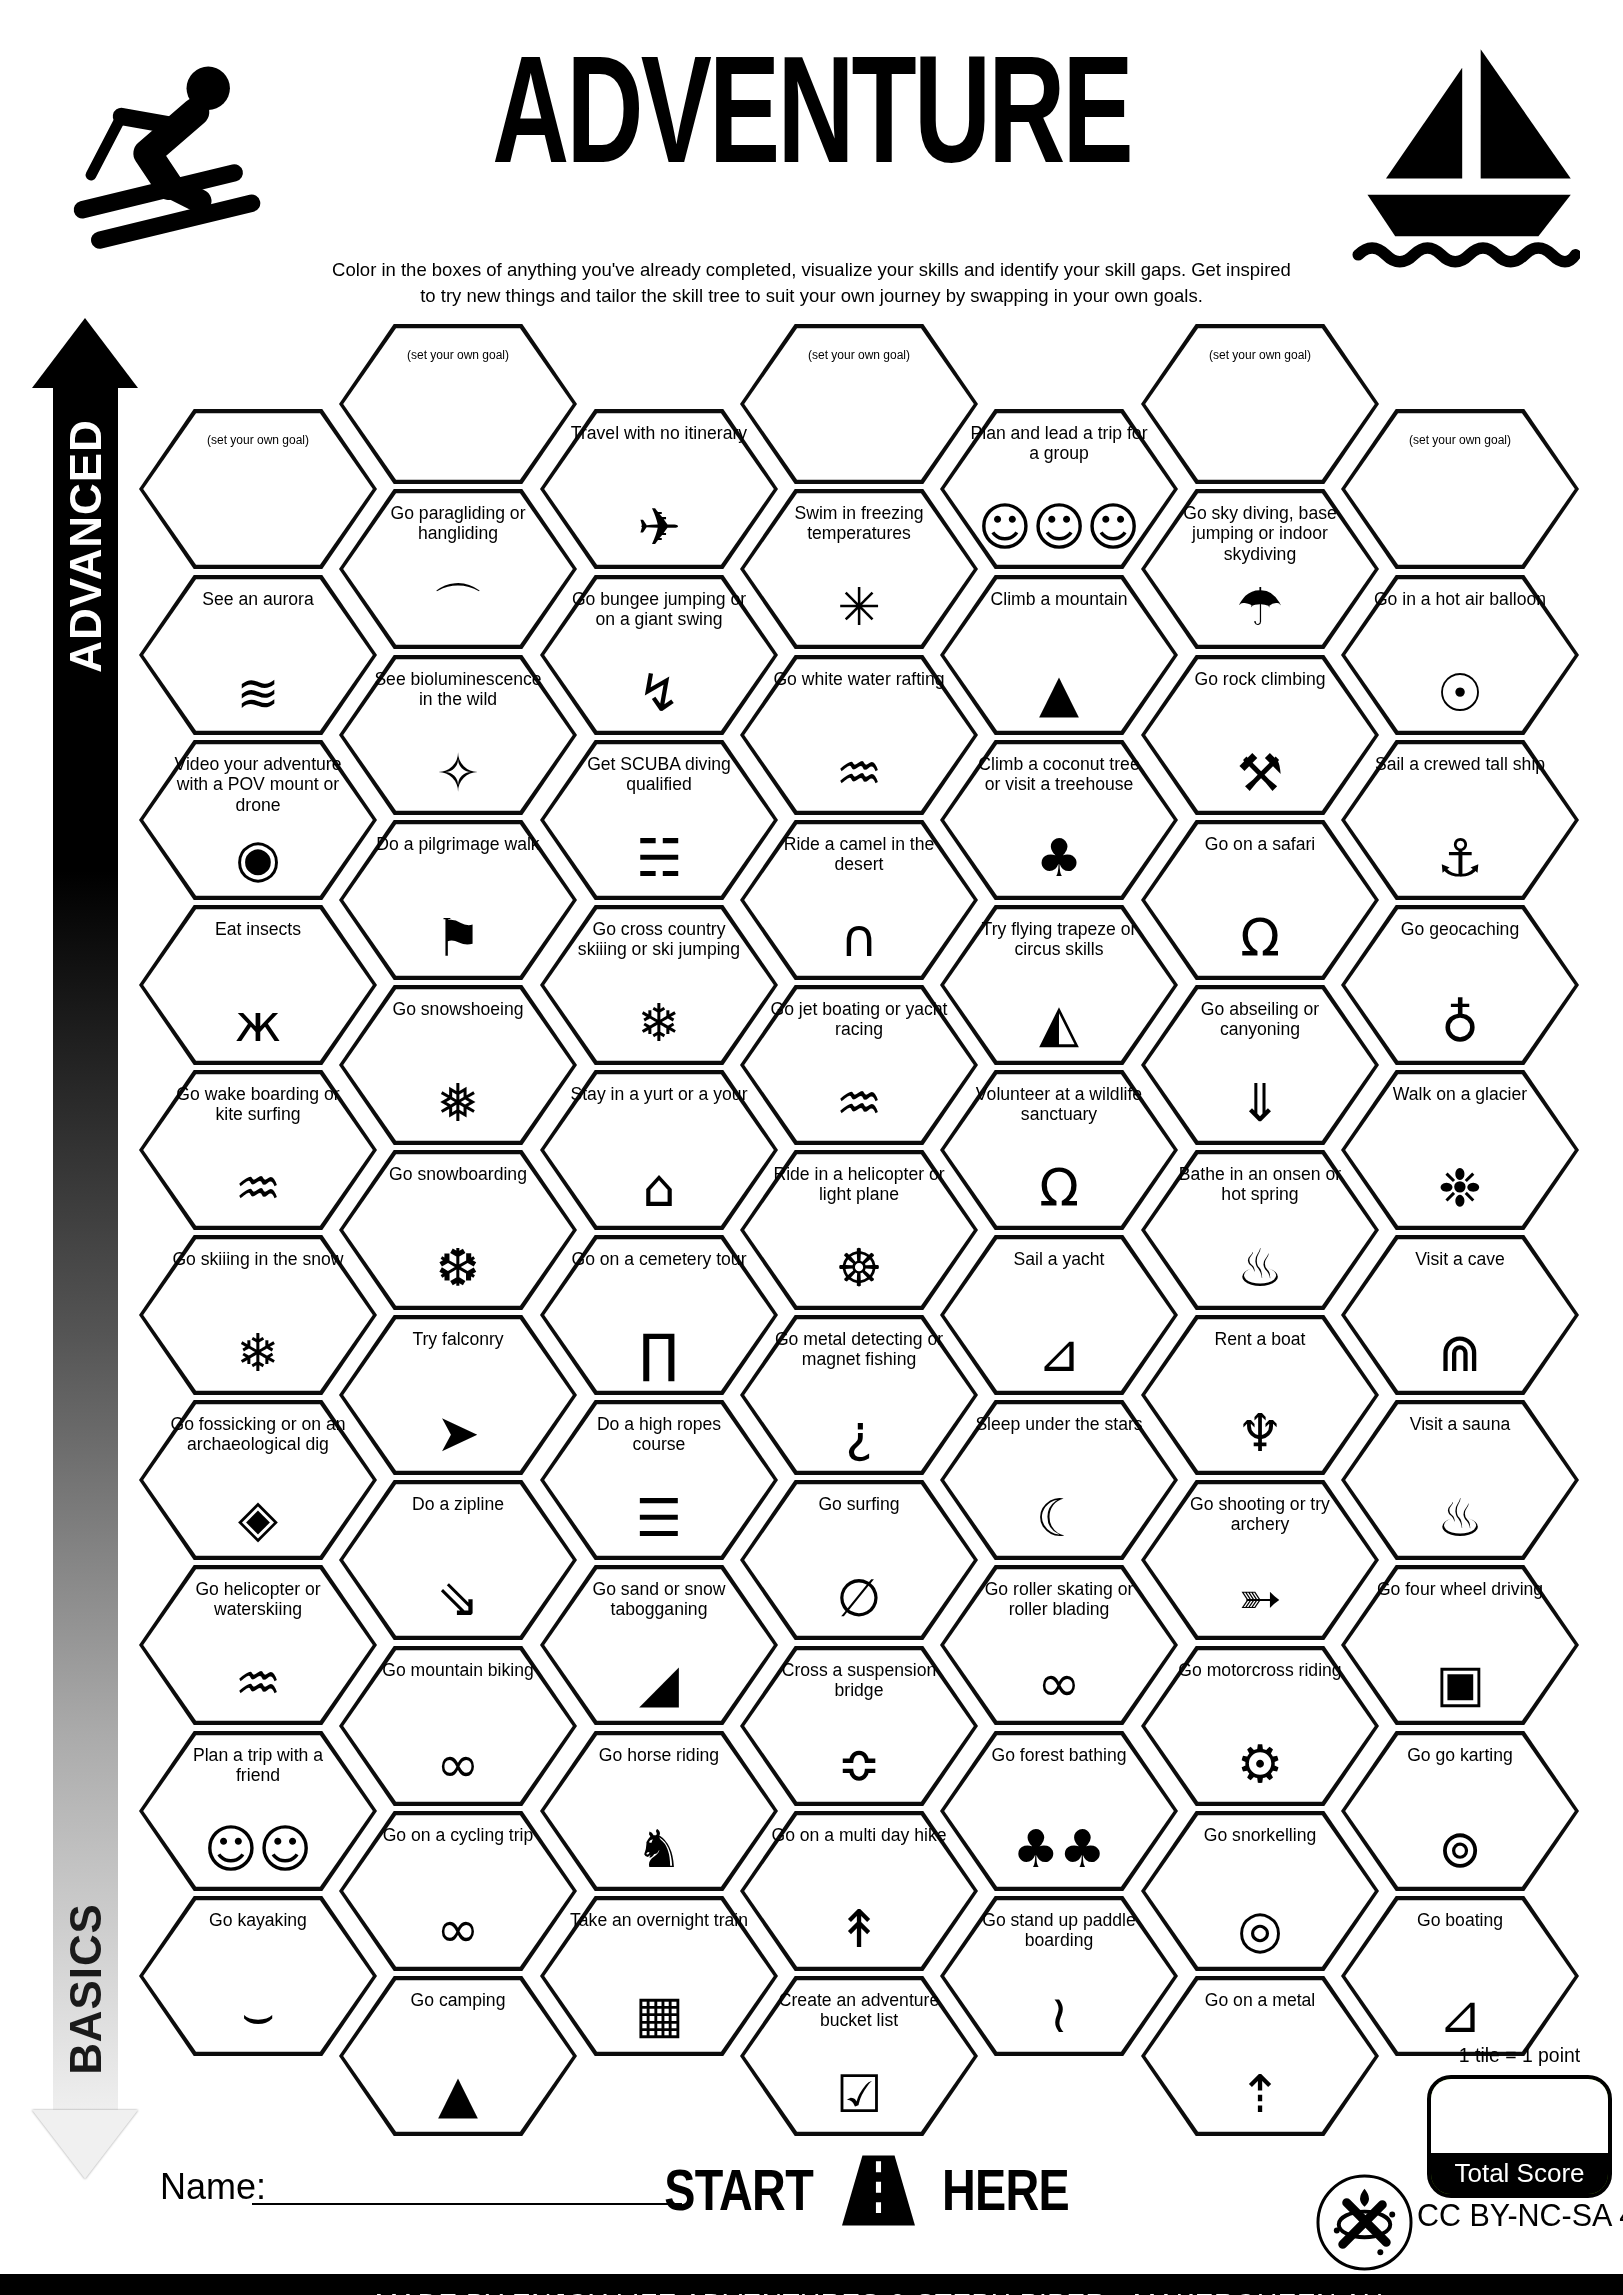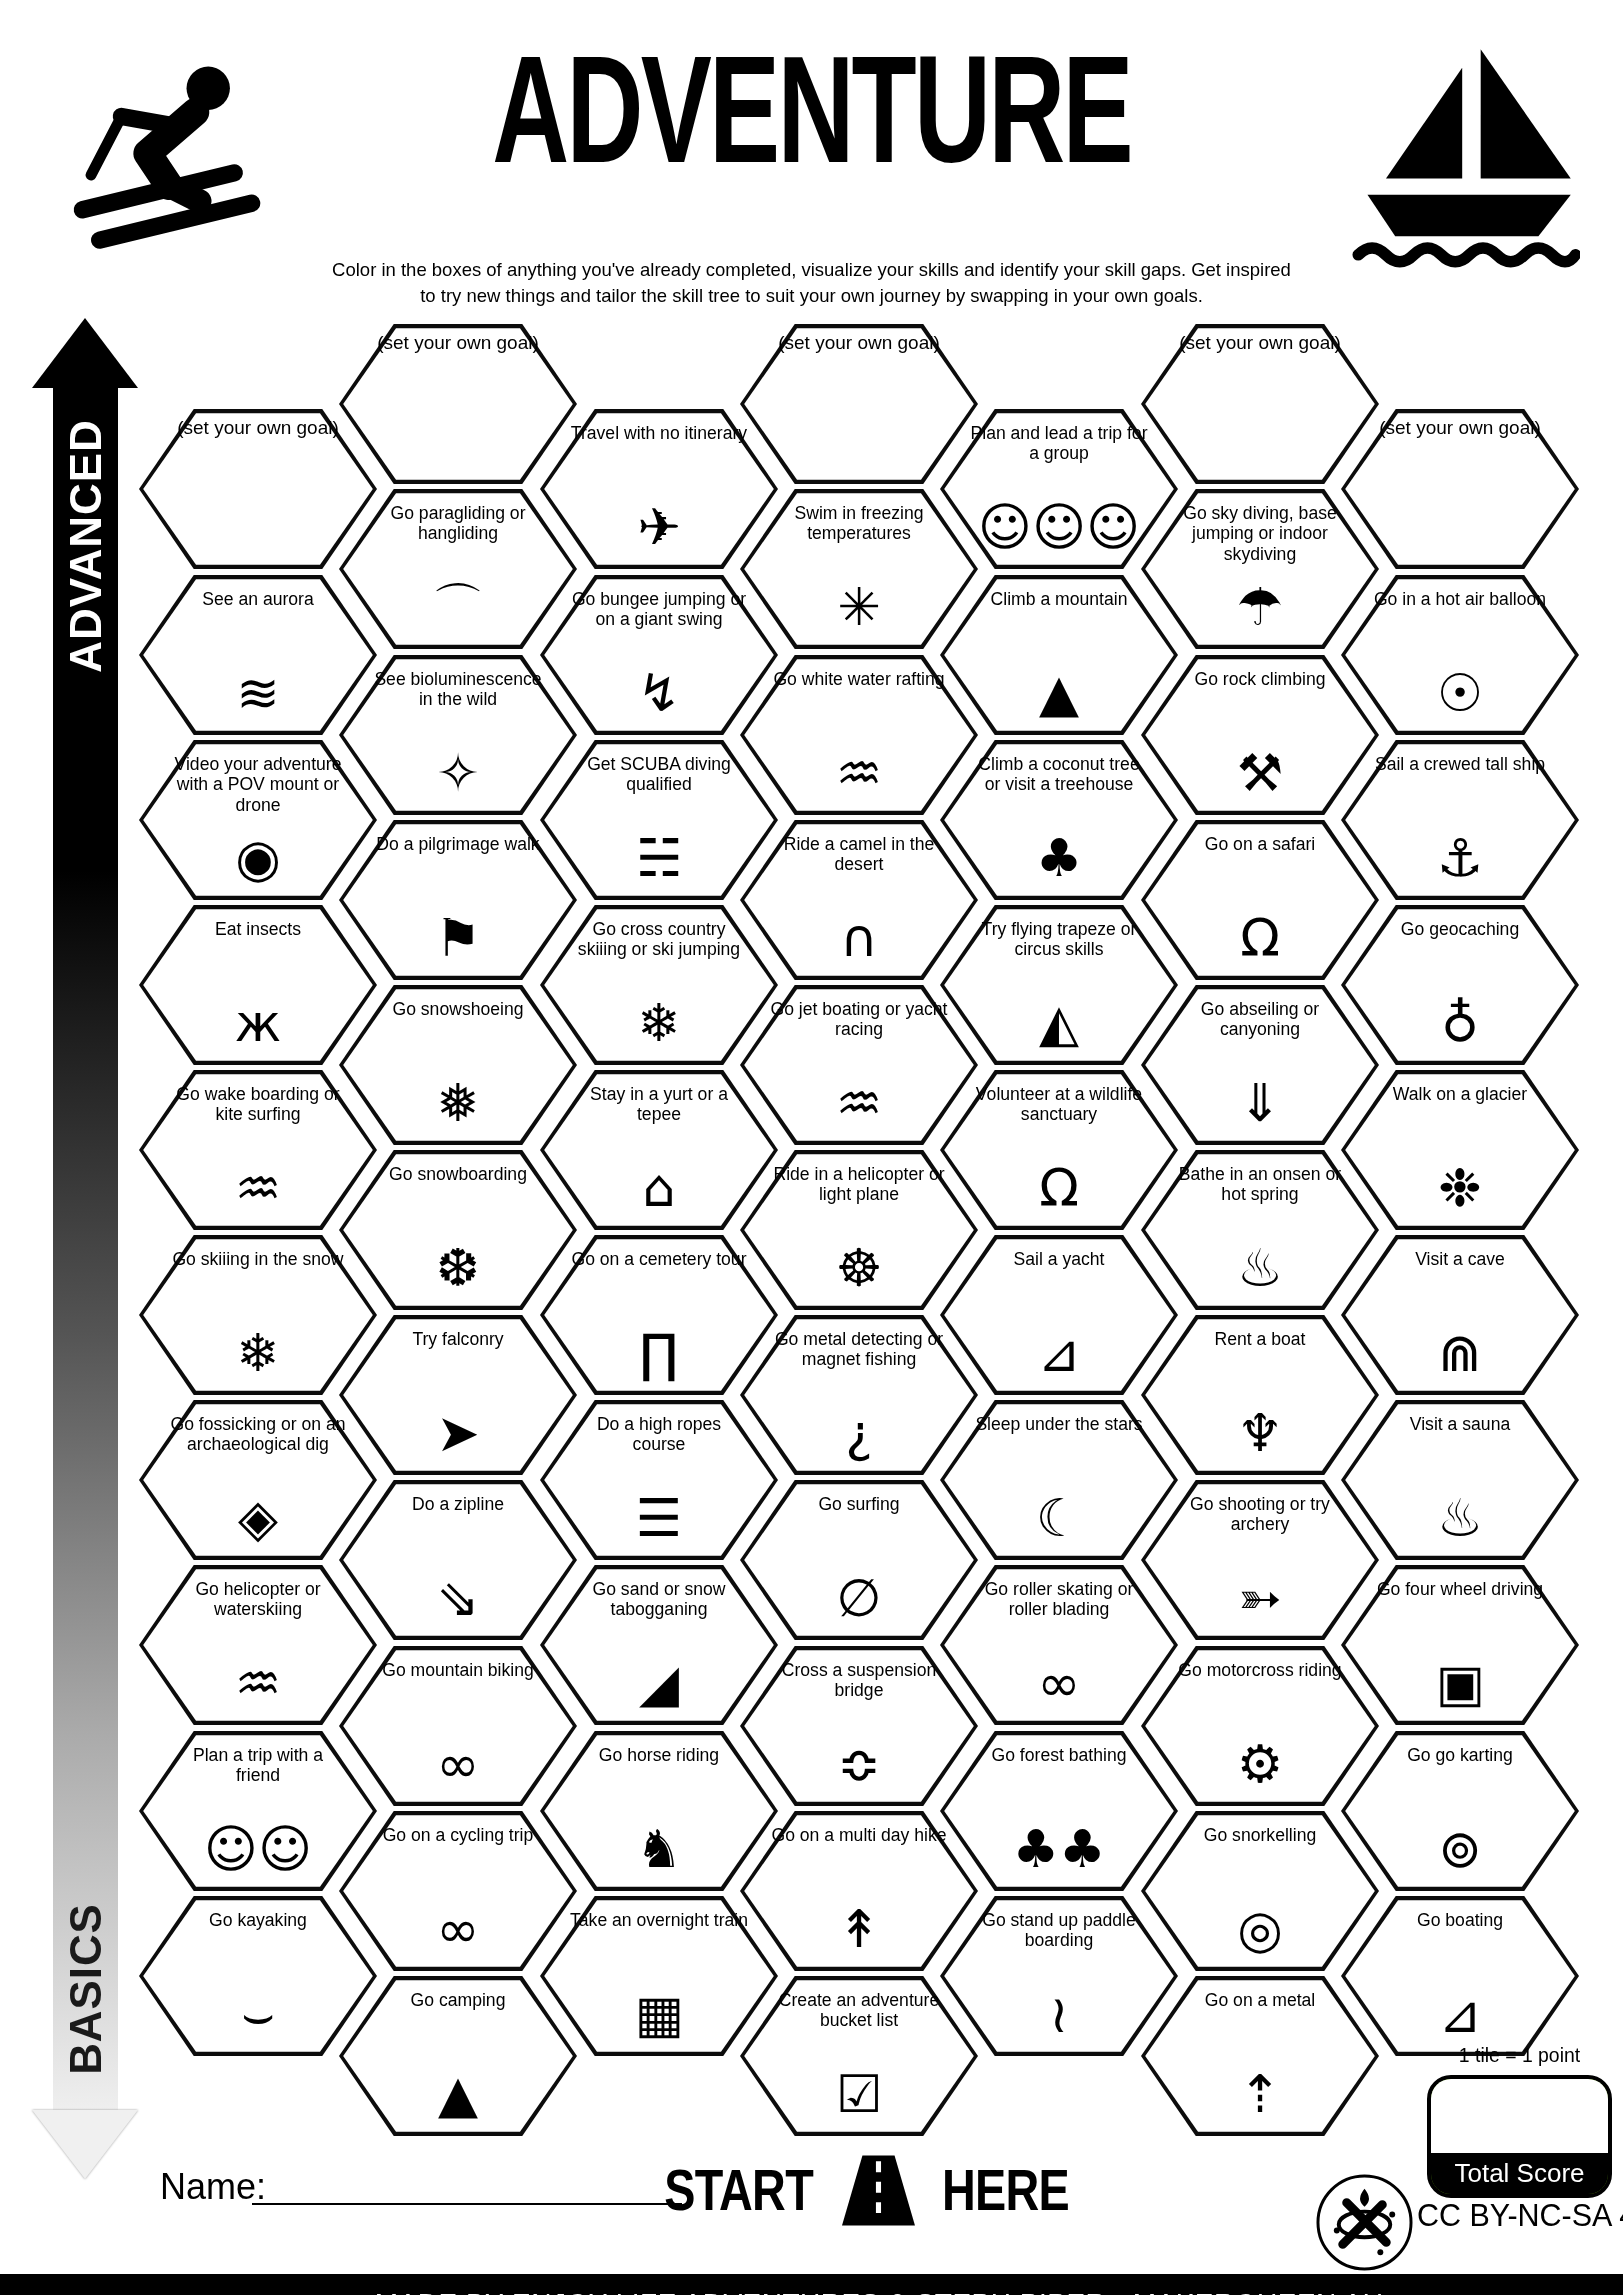--- a/index.html
+++ b/index.html
@@ -34,21 +34,21 @@
   .axis-label.bas{top:1989px;color:#1a1a1a;}
 
   
   .hex{position:absolute;width:238px;height:160px;}
   .hex-outer,.hex-inner{position:absolute;
       clip-path:polygon(0% 50%,23% 0%,77% 0%,100% 50%,77% 100%,23% 100%);}
   .hex-outer{inset:0;background:#0c0c0c;}
   .hex-inner{inset:4.2px;background:#fff;}
   .hex-label{position:absolute;top:14px;left:30px;right:30px;text-align:center;
       font-size:17.6px;line-height:1.16;}
-  .hex-label.goal{top:8px;font-size:19px;}
+  .hex-label.goal{top:25px;font-size:12px;}
   .hex-icon{position:absolute;left:0;right:0;bottom:15.7px;text-align:center;
       font-size:52px;line-height:1;font-family:"DejaVu Sans",sans-serif;}
 
   
   .start-here{position:absolute;left:648px;top:2137px;width:435px;height:106px;
       display:flex;align-items:center;justify-content:center;gap:13px;}
   .start-word{font-size:57px;font-weight:900;letter-spacing:-0.9px;transform:scaleX(.82);}
 
   
   .name-label{position:absolute;left:160px;top:2166px;font-size:36px;}
@@ -250,21 +250,21 @@
       </div>
       <div class="hex" style="left: 540px; top: 905px;">
         <div class="hex-outer"></div>
         <div class="hex-inner"></div>
         <div class="hex-label">Go cross country skiiing or ski jumping</div>
         <div class="hex-icon">❄</div>
       </div>
       <div class="hex" style="left: 540px; top: 1070px;">
         <div class="hex-outer"></div>
         <div class="hex-inner"></div>
-        <div class="hex-label">Stay in a yurt or a tepee</div>
+        <div class="hex-label">Stay in a yurt or a your</div>
         <div class="hex-icon">⌂</div>
       </div>
       <div class="hex" style="left: 540px; top: 1235px;">
         <div class="hex-outer"></div>
         <div class="hex-inner"></div>
         <div class="hex-label">Go on a cemetery tour</div>
         <div class="hex-icon">∏</div>
       </div>
       <div class="hex" style="left: 540px; top: 1400px;">
         <div class="hex-outer"></div>

